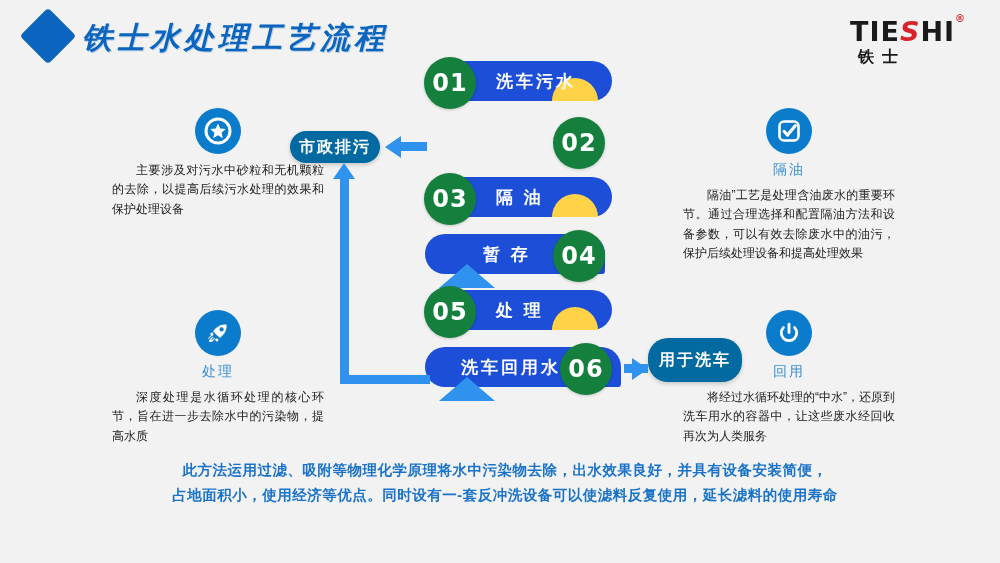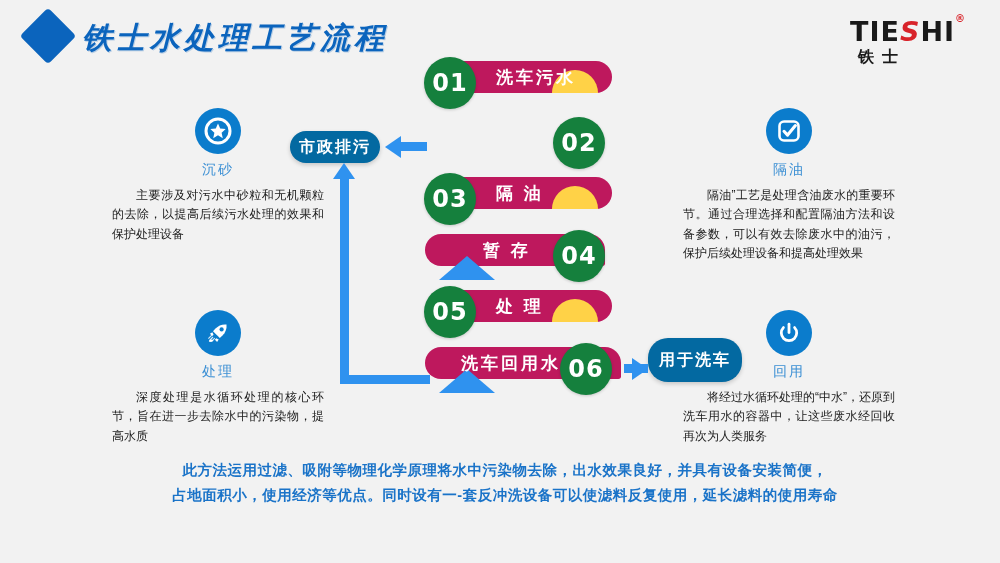--- a/index.html
+++ b/index.html
@@ -75,22 +75,22 @@
     font-size: 16px;
     font-weight: bold;
     color: #1a1a1a;
     letter-spacing: 8px;
     text-indent: 8px;
   }
 
   
   .flow-bar {
     position: absolute;
-    height: 32px;
-    background: #be185d;
+    height: 40px;
+    background: #1d4ed8;
     display: flex;
     align-items: center;
     box-sizing: border-box;
   }
   .flow-bar.left-cap  { border-radius: 24px 24px 24px 4px; }
   .flow-bar.right-cap { border-radius: 24px 24px 4px 24px; }
 
   .flow-label {
     color: #ffffff;
     font-size: 17px;
@@ -286,21 +286,20 @@
   <div class="elbow-v" style="left:340px; top:178px; height:206px;"></div>
   <div class="arrow-head-up" style="left:333px; top:163px;"></div>
 
   <div class="info-block" style="left:112px; top:108px; width:212px;">
     <div class="info-icon">
       <svg width="28" height="28" viewBox="0 0 28 28" aria-hidden="true">
         <circle cx="14" cy="14" r="12" fill="none" stroke="#ffffff" stroke-width="3"></circle>
         <polygon points="14,6.5 16.2,11.6 21.7,12.1 17.6,15.8 18.8,21.2 14,18.3 9.2,21.2 10.4,15.8 6.3,12.1 11.8,11.6" fill="#ffffff"></polygon>
       </svg>
     </div>
-    <div class="info-title">沉砂</div>
     <div class="info-body">主要涉及对污水中砂粒和无机颗粒的去除，以提高后续污水处理的效果和保护处理设备</div>
   </div>
 
   <div class="info-block" style="left:683px; top:108px; width:212px;">
     <div class="info-icon">
       <svg width="28" height="28" viewBox="0 0 28 28" aria-hidden="true">
         <rect x="4.5" y="4.5" width="19" height="19" rx="4.5" ry="4.5" fill="none" stroke="#ffffff" stroke-width="2.6"></rect>
         <path d="M9 14.3l3.6 3.8L20.4 8.6" fill="none" stroke="#ffffff" stroke-width="3.1" stroke-linecap="round" stroke-linejoin="round"></path>
       </svg>
     </div>

